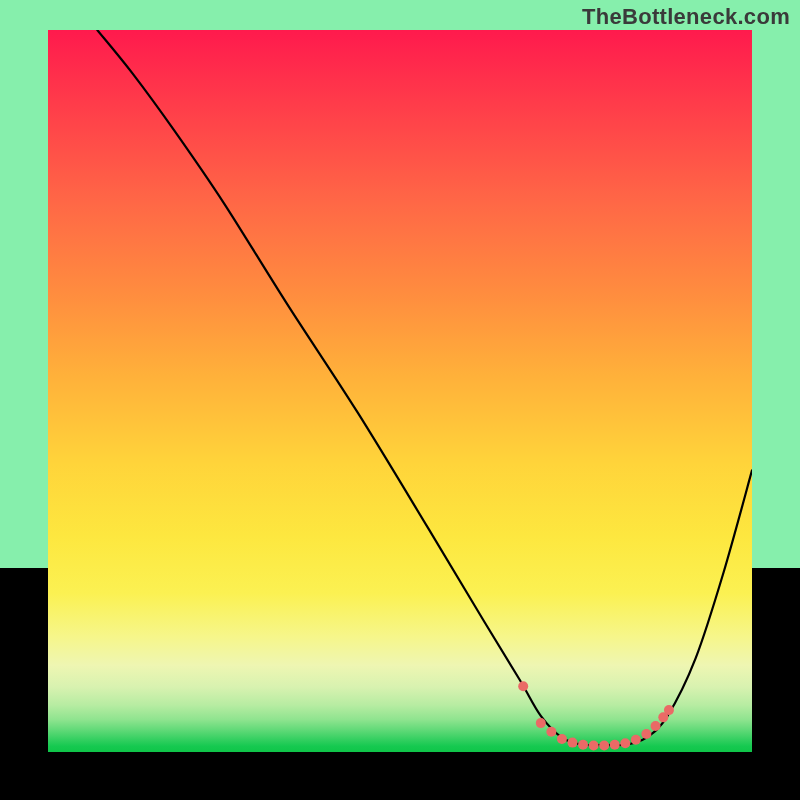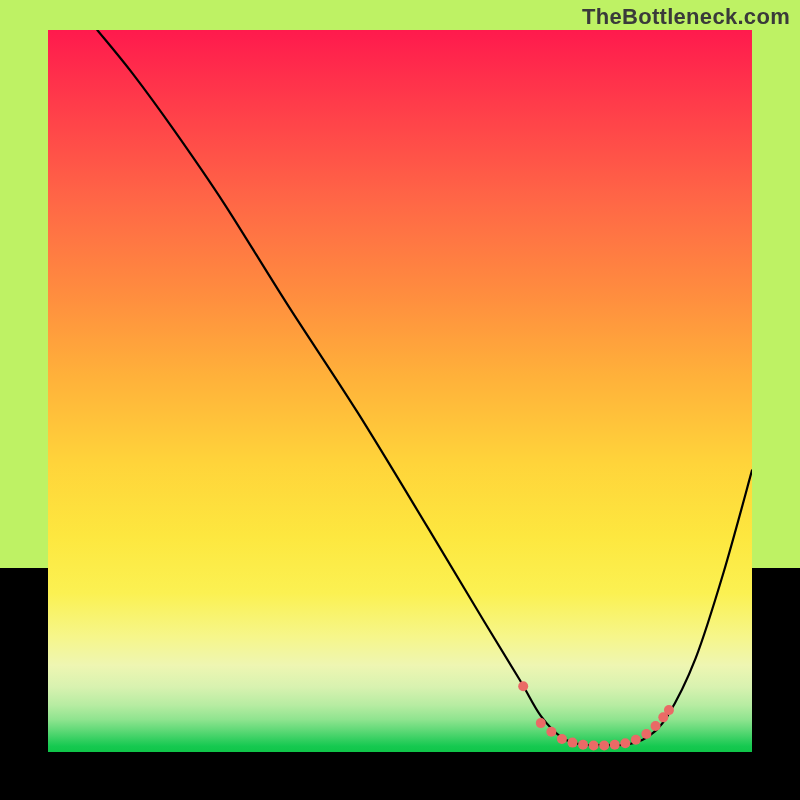--- a/index.html
+++ b/index.html
@@ -8,21 +8,21 @@
     width: 800px;
     height: 800px;
     background: #000;
     overflow: hidden;
     font-family: Arial, Helvetica, sans-serif;
   }
   .frame {
     position: relative;
     width: 800px;
     height: 568px;
-    background: #bef264;
+    background: #86efac;
   }
   .watermark {
     position: absolute;
     top: 4px;
     right: 10px;
     color: #3a3a3a;
     font-size: 22px;
     font-weight: 600;
     letter-spacing: 0.3px;
     z-index: 10;

